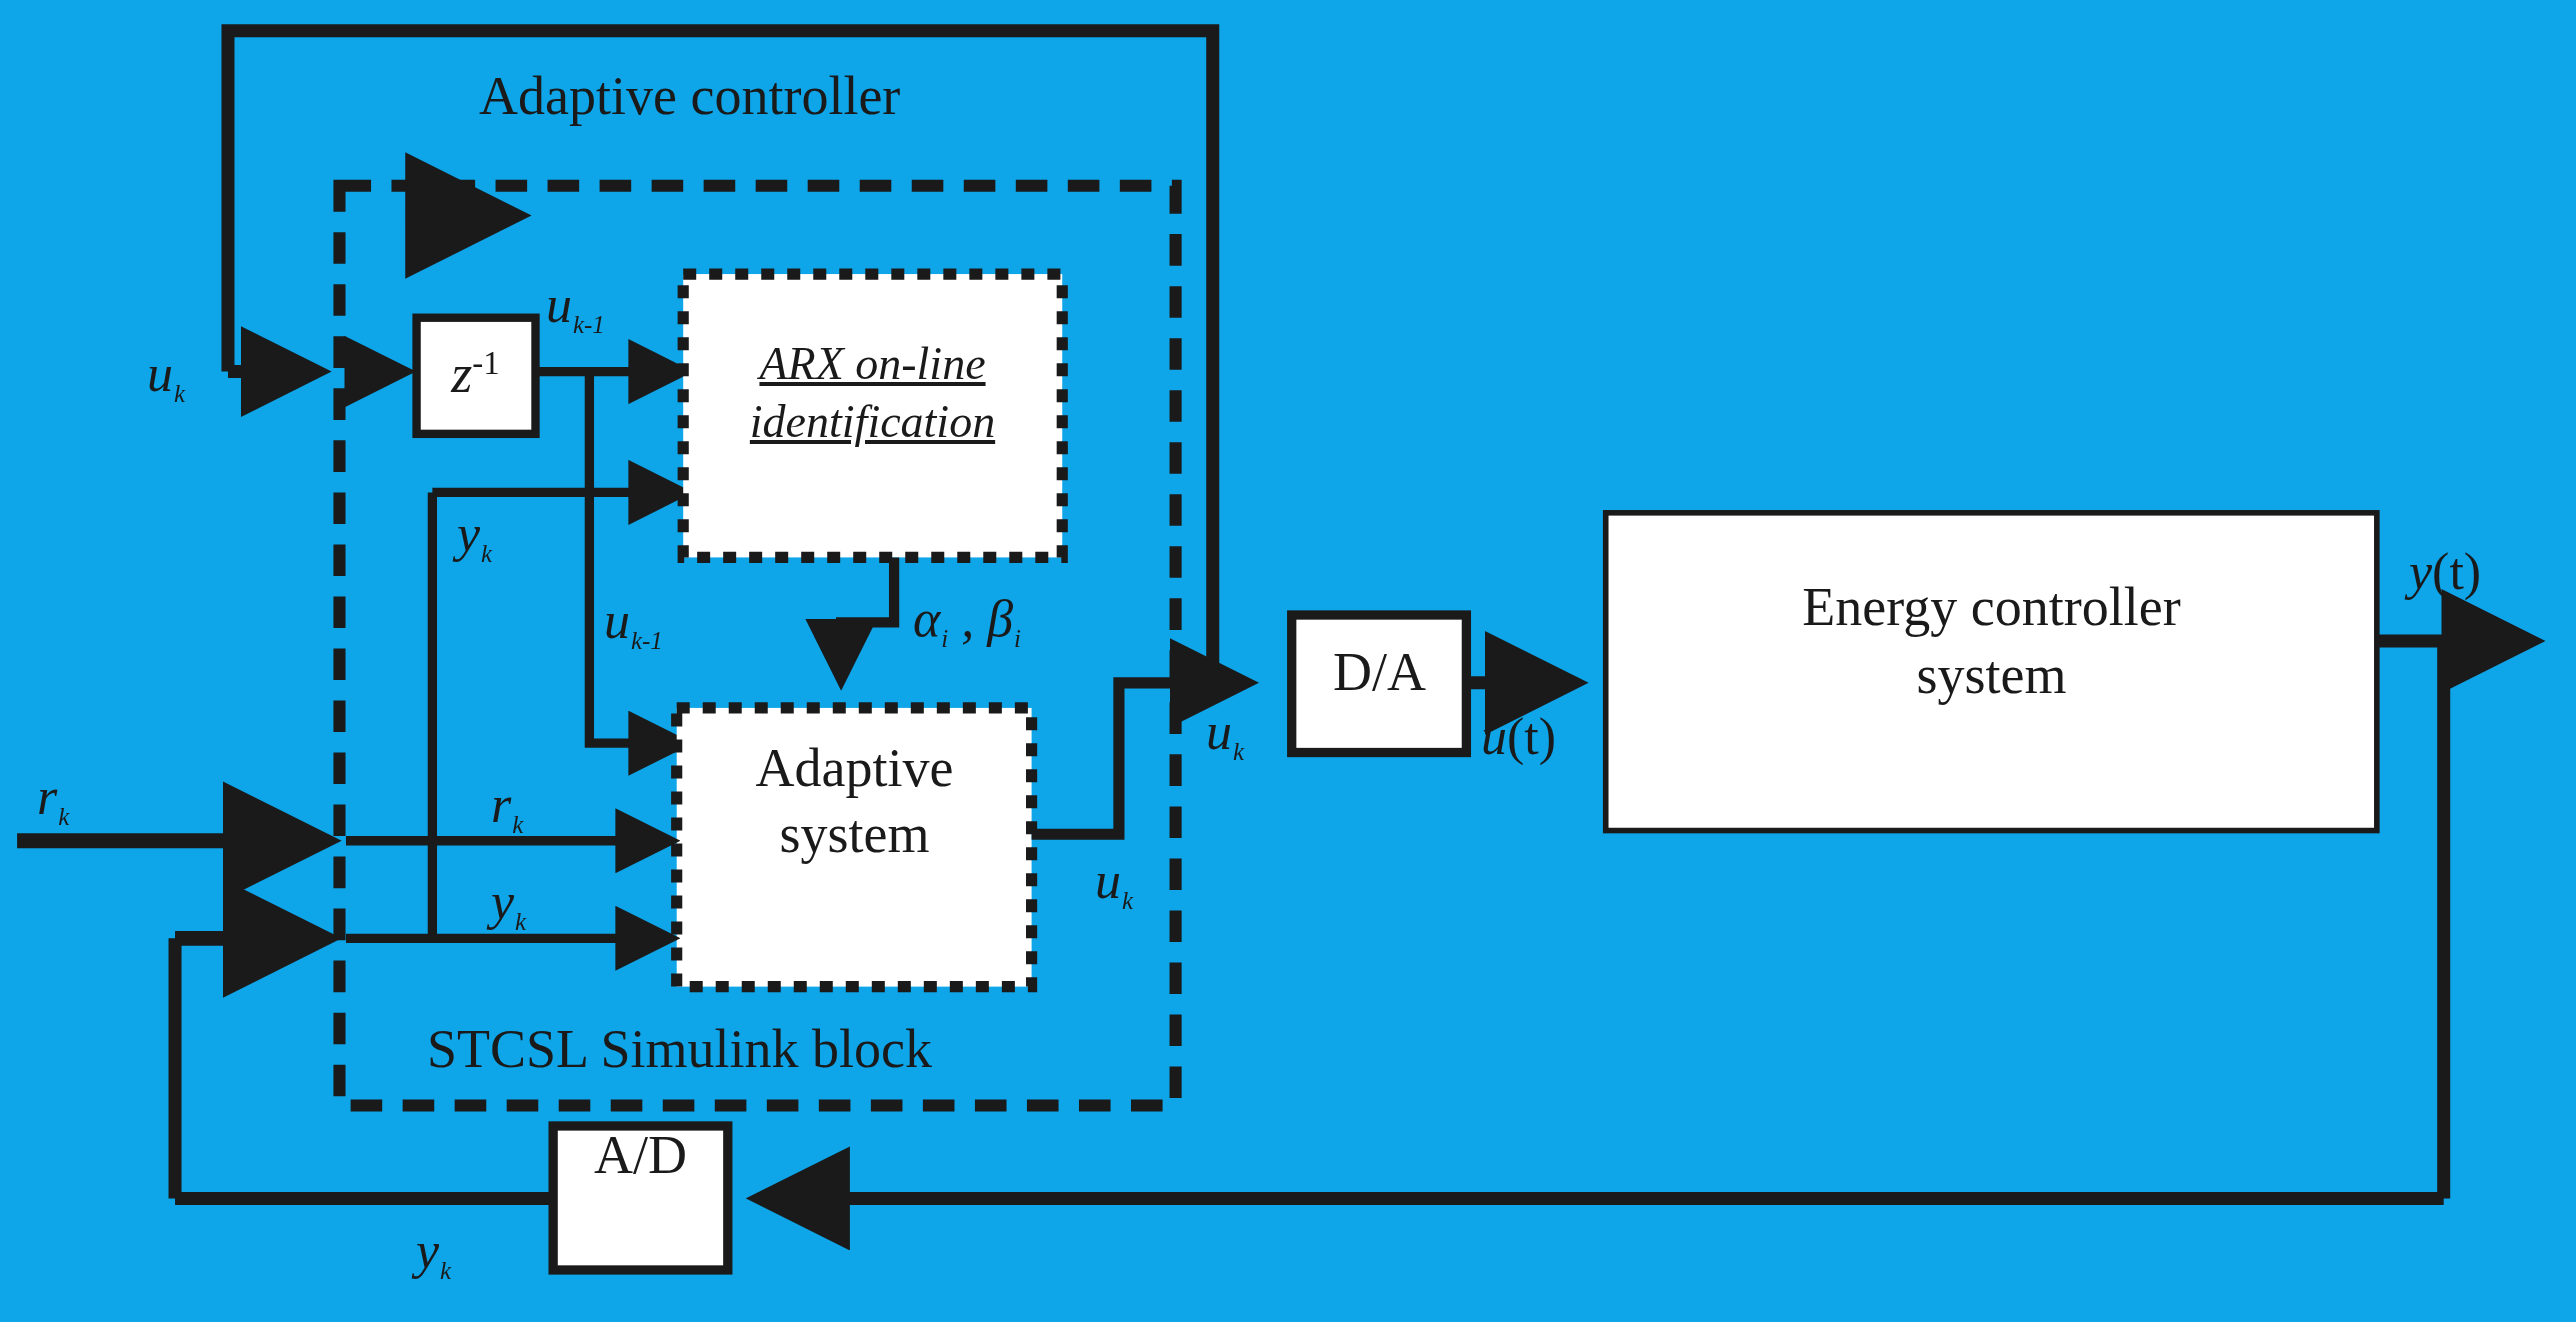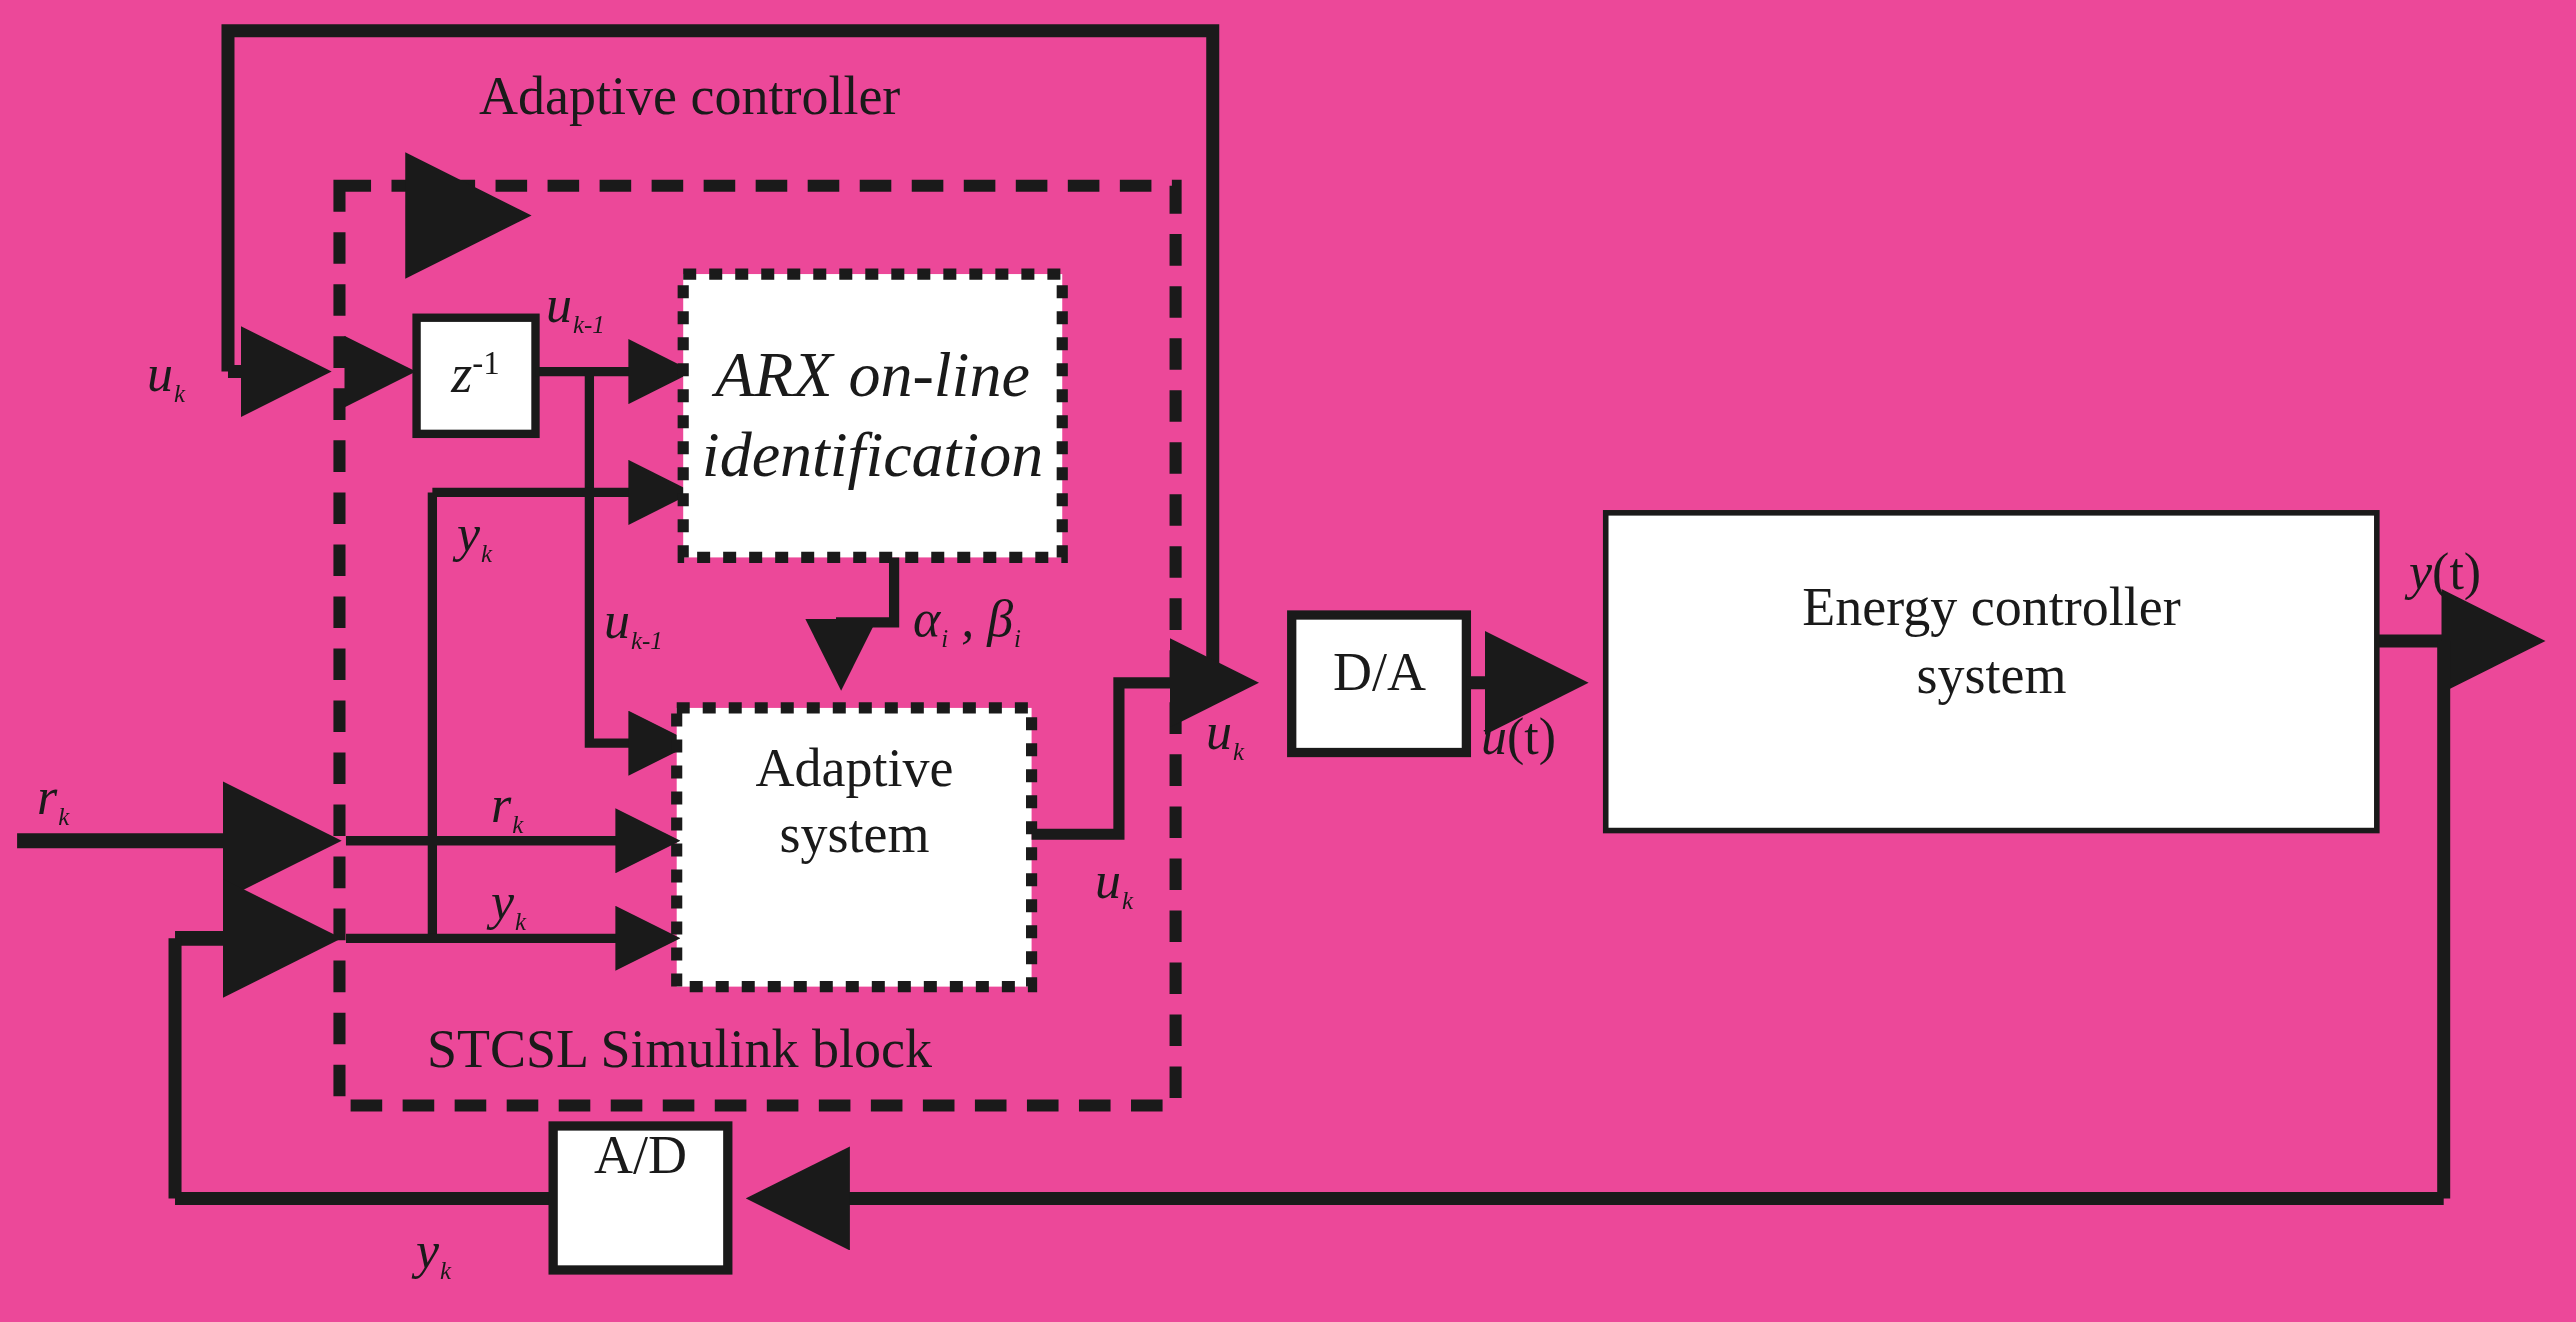--- a/index.html
+++ b/index.html
@@ -1,23 +1,23 @@
 <!DOCTYPE html>
 <html style="font-size:15px"><head>
 <meta charset="utf-8">
 <style>
   html,body{margin:0;padding:0;background:#ffffff;}
   body{width:2576px;height:1322px;overflow:hidden;
        font-family:"Liberation Serif","DejaVu Serif",serif;}
-  #stage{position:relative;width:2576px;height:1322px;background:#ec4899;}
+  #stage{position:relative;width:2576px;height:1322px;background:#0ea5e9;}
   svg{position:absolute;left:0;top:0;width:2576px;height:1322px;display:block;}
   .lbl{position:absolute;color:#1a1a1a;white-space:nowrap;
        font-family:"Liberation Serif","DejaVu Serif",serif;line-height:1;}
   .blk{font-size:54px;}
-  .ital{font-style:italic;font-size:64px;}
+  .ital{font-style:italic;font-size:46px;text-decoration:underline;}
   .sig{font-style:italic;font-size:52px;}
   .sub{font-style:italic;font-size:25px;vertical-align:-0.42em;display:inline-block;
        margin-left:0.9px;}
   .grk{font-style:italic;font-size:52px;text-align:right;}
   .sup{font-size:33px;vertical-align:0.55em;display:inline-block;}
   .ctr{text-align:center;}
 </style>
 </head>
 <body>
 

